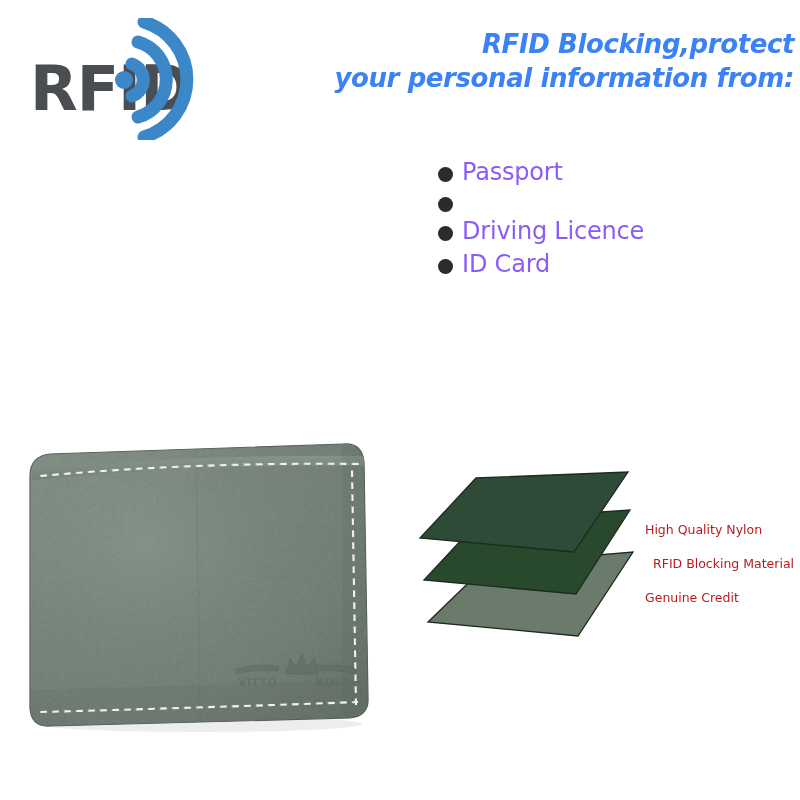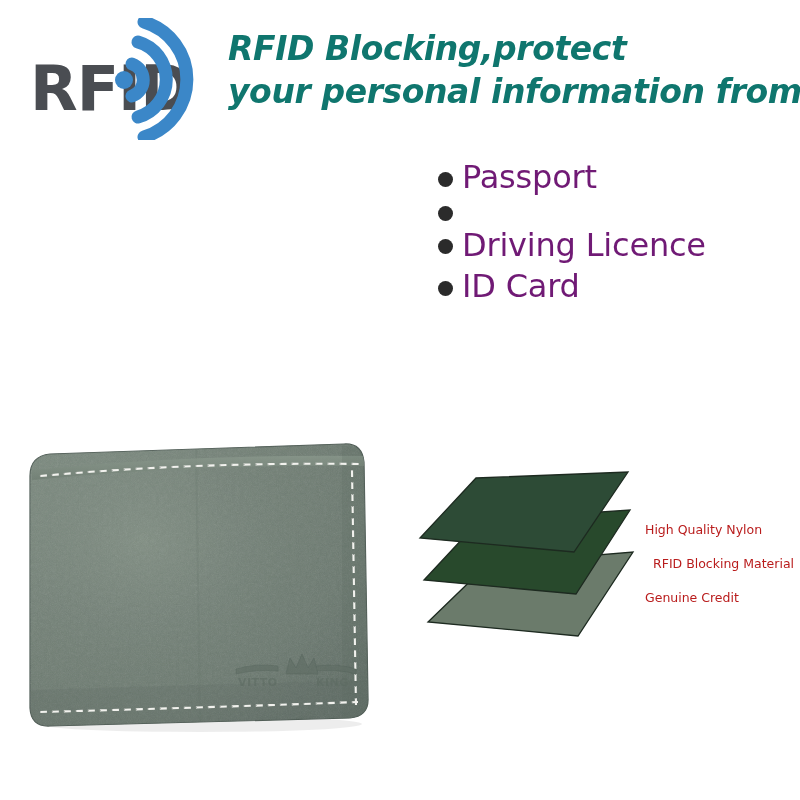--- a/index.html
+++ b/index.html
@@ -31,27 +31,28 @@
     height: 122px;
   }
   .rfid-logo svg { display: block; width: 100%; height: 100%; }
 
   
   .headline {
     position: absolute;
     left: 228px;
     top: 28px;
     width: 566px;
+    text-align: right;
     font-family: "DejaVu Sans", "Liberation Sans", sans-serif;
     font-weight: bold;
     font-style: italic;
-    font-size: 33px;
+    font-size: 26px;
     line-height: 1.30;
     letter-spacing: -0.4px;
-    color: #0f766e;
+    color: #3b82f6;
   }
   .headline-line { display: block; white-space: nowrap; }
 
   
   .feature-list {
     position: absolute;
     left: 438px;
     top: 160px;
     margin: 0;
     padding: 0;
@@ -66,23 +67,23 @@
   .feature-dot {
     width: 15px;
     height: 15px;
     border-radius: 50%;
     background: #2b2b2b;
     flex: 0 0 auto;
     margin-top: 4px;
   }
   .feature-label {
     font-family: "DejaVu Sans", "Liberation Sans", sans-serif;
-    font-size: 32px;
+    font-size: 24px;
     font-weight: normal;
-    color: #701a75;
+    color: #8b5cf6;
     line-height: 1.08;
     letter-spacing: -0.2px;
     white-space: nowrap;
   }
 
   
   .wallet {
     position: absolute;
     left: 24px;
     top: 440px;

